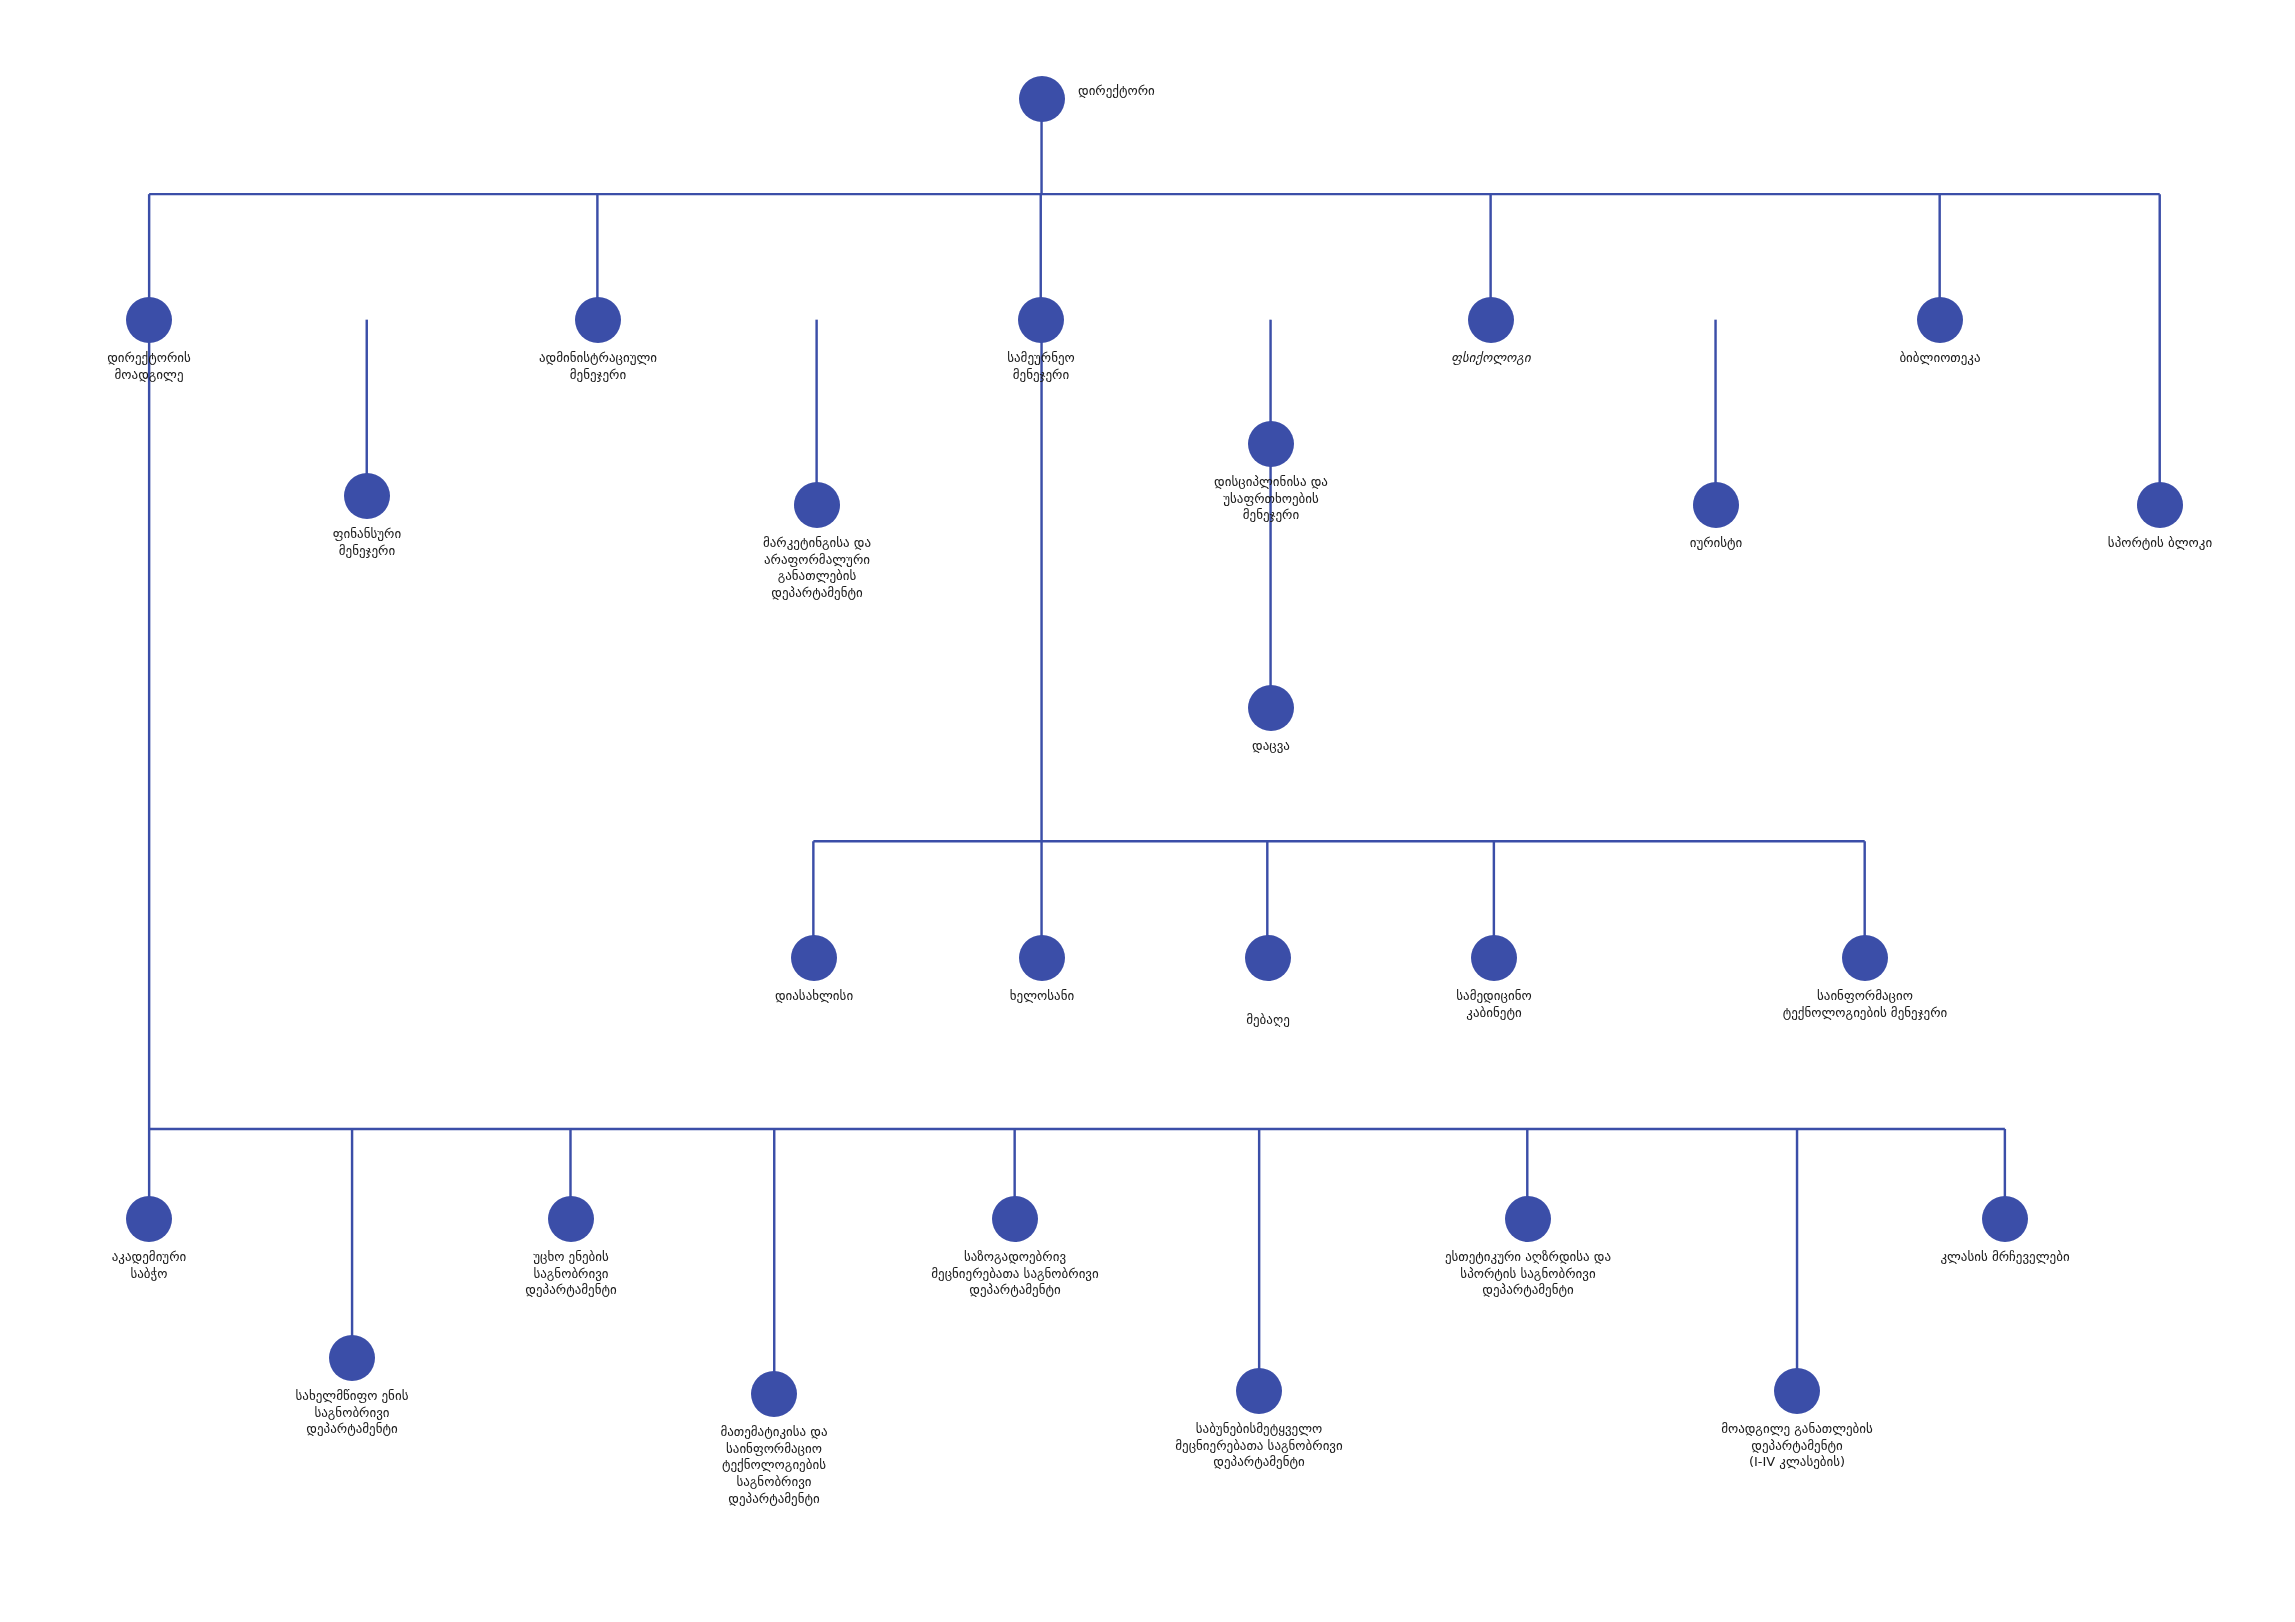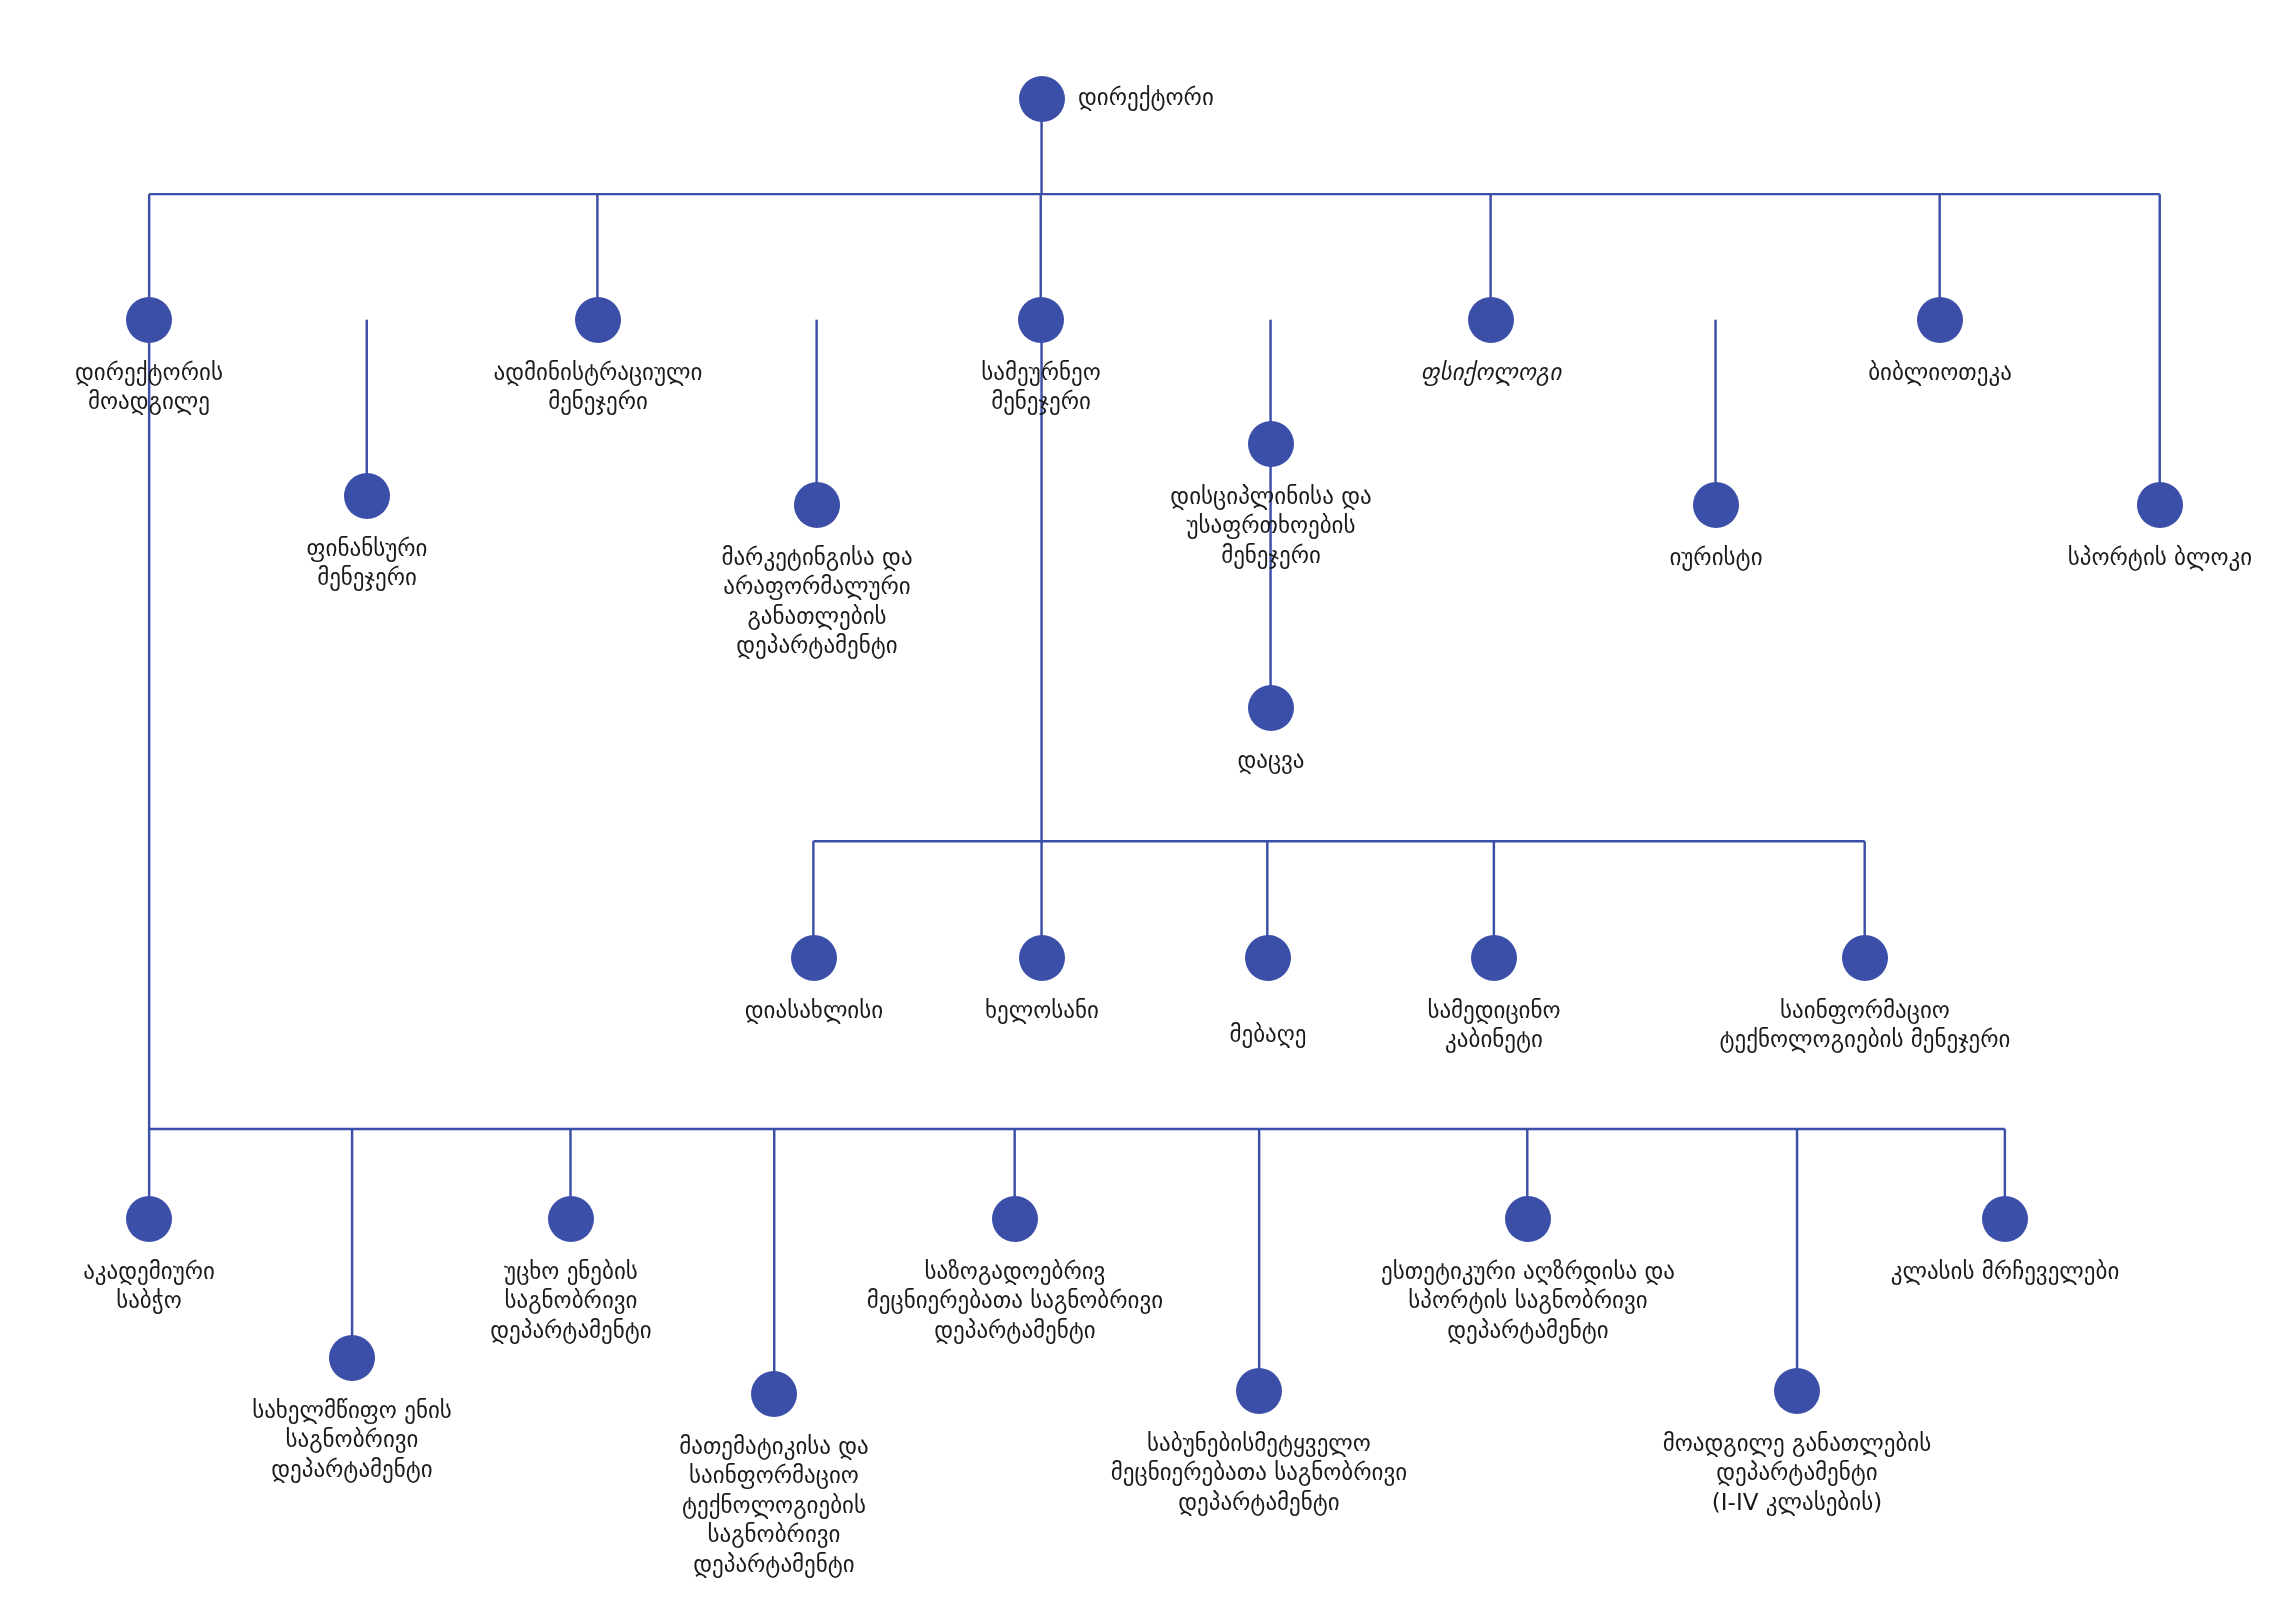--- a/index.html
+++ b/index.html
@@ -37,27 +37,27 @@
     transform: translate(-50%, -50%);
     border-radius: 50%;
     background: #3b4ea8;
   }
   .node .label {
     position: absolute;
     left: 50%;
     transform: translateX(-50%);
     text-align: center;
     color: #1a1a1a;
-    font-size: 23px;
+    font-size: 13px;
     line-height: 1.28;
     white-space: pre-line;
     font-weight: 400;
   }
   .node.below .label {
-    top: 38px;
+    top: 30px;
   }
   .node.right .label {
     left: 36px;
     top: -16.3px;
     transform: none;
     text-align: left;
     white-space: nowrap;
   }
 </style>
 </head>

